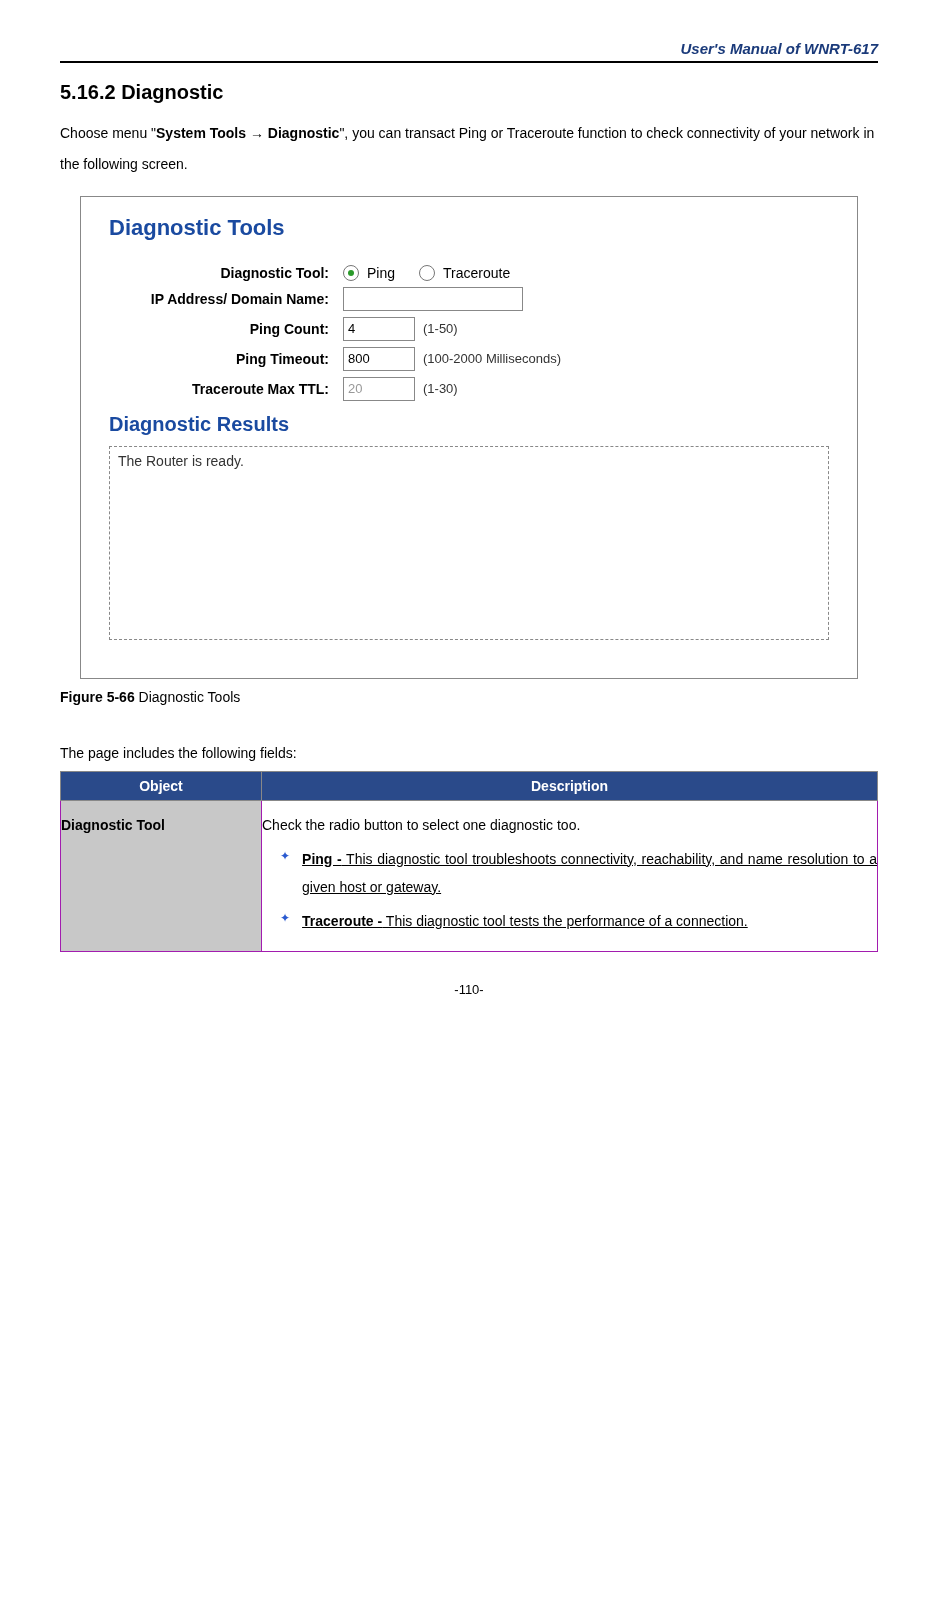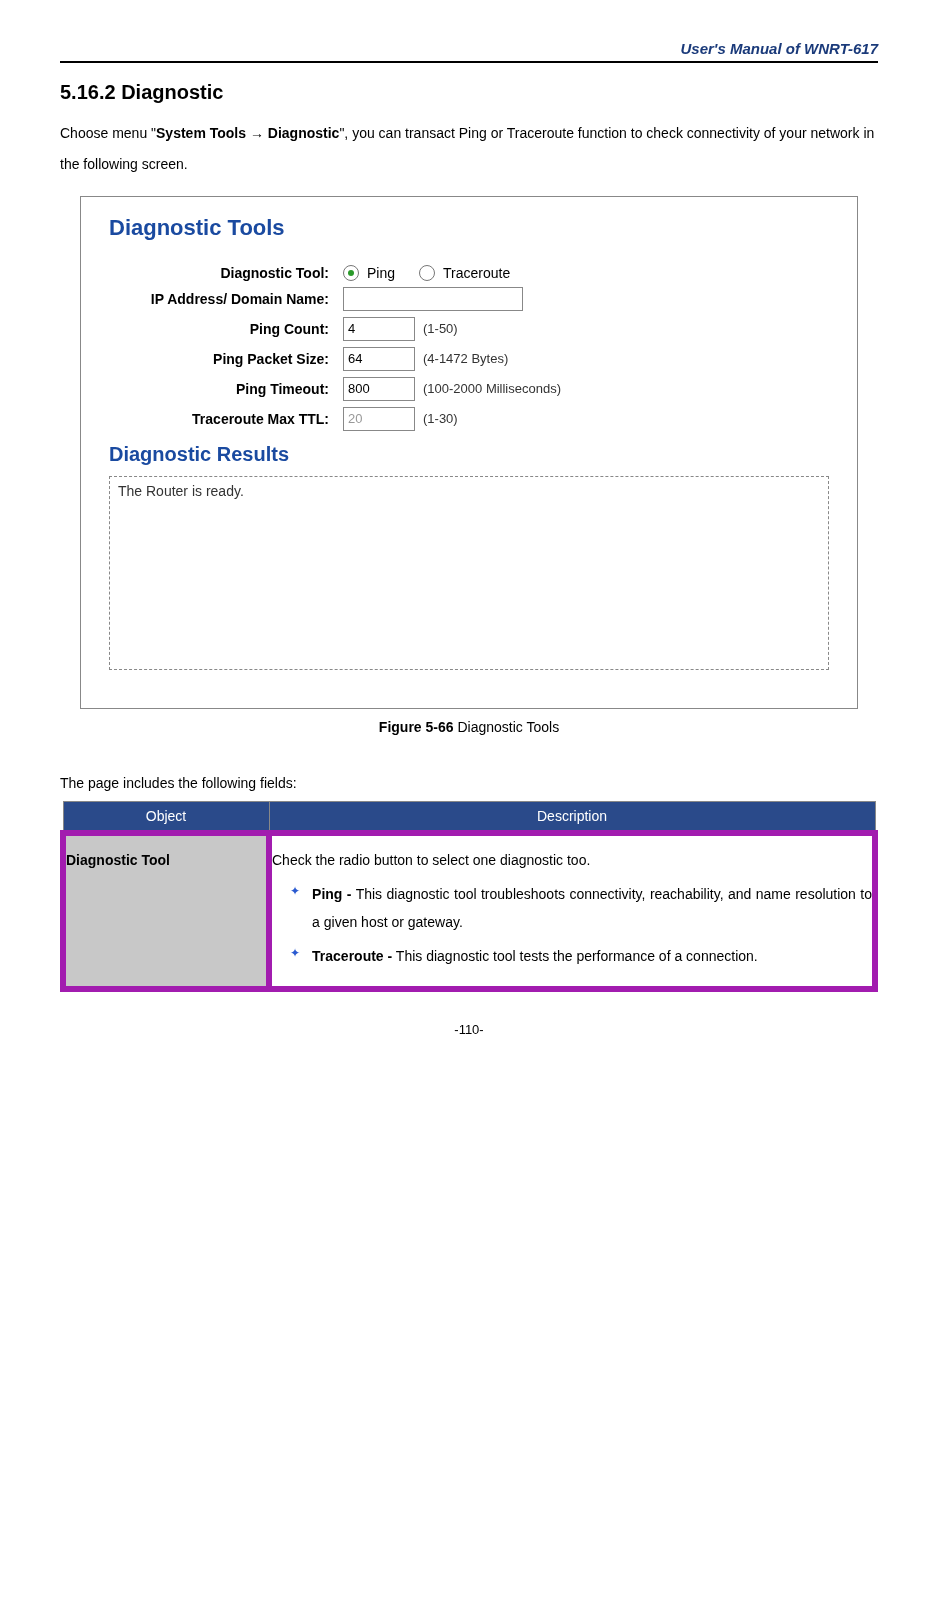--- a/index.html
+++ b/index.html
@@ -123,46 +123,46 @@
   }
   .start-button {
     background: linear-gradient(#fdfdfd, #e0e0e0);
     border: 1px solid #aaa;
     border-radius: 4px;
     padding: 5px 36px;
     font-size: 14px;
     cursor: pointer;
   }
   .figure-caption {
-    text-align: center;
+    text-align: left;
     margin: 10px 0 40px 0;
     font-size: 14px;
   }
   .figure-caption .fig-bold {
     font-weight: bold;
   }
   .fields-intro {
     margin-bottom: 10px;
     font-size: 14px;
   }
   table.fields-table {
     width: 100%;
     border-collapse: collapse;
     font-size: 14px;
   }
   table.fields-table th {
     background: #2a4a8a;
     color: #fff;
-    font-weight: normal;
+    font-weight: bold;
     text-align: center;
     padding: 6px 8px;
     border: 1px solid #888;
   }
   table.fields-table td {
-    border: 6px solid #a21caf;
+    border: 1px solid #a21caf;
     vertical-align: top;
     padding: 10px 0;
     line-height: 2.0;
   }
   table.fields-table td.obj-cell {
     background: #c8c8c8;
     font-weight: bold;
     width: 200px;
   }
   .bullet-row {
@@ -173,20 +173,21 @@
   }
   .bullet-icon {
     color: #2a5ad0;
     font-size: 12px;
     margin-right: 12px;
     line-height: 1.9;
     flex-shrink: 0;
   }
   .bullet-text {
     flex: 1;
+    text-decoration: underline;
   }
   .bullet-text .bold {
     font-weight: bold;
   }
   .desc-text {
     text-align: justify;
   }
   .page-number {
     text-align: center;
     margin-top: 30px;
@@ -226,27 +227,20 @@
   </div>
 
   <div class="form-row">
     <div class="form-label">Ping Count:</div>
     <div class="form-control-area">
       <input type="text" class="text-input narrow" value="4" style="">
       <span class="hint">(1-50)</span>
     </div>
   </div>
 
-  <div class="form-row">
-    <div class="form-label">Ping Packet Size:</div>
-    <div class="form-control-area">
-      <input type="text" class="text-input narrow" value="64" style="">
-      <span class="hint">(4-1472 Bytes)</span>
-    </div>
-  </div>
 
   <div class="form-row">
     <div class="form-label">Ping Timeout:</div>
     <div class="form-control-area">
       <input type="text" class="text-input narrow" value="800" style="">
       <span class="hint">(100-2000 Milliseconds)</span>
     </div>
   </div>
 
   <div class="form-row">

